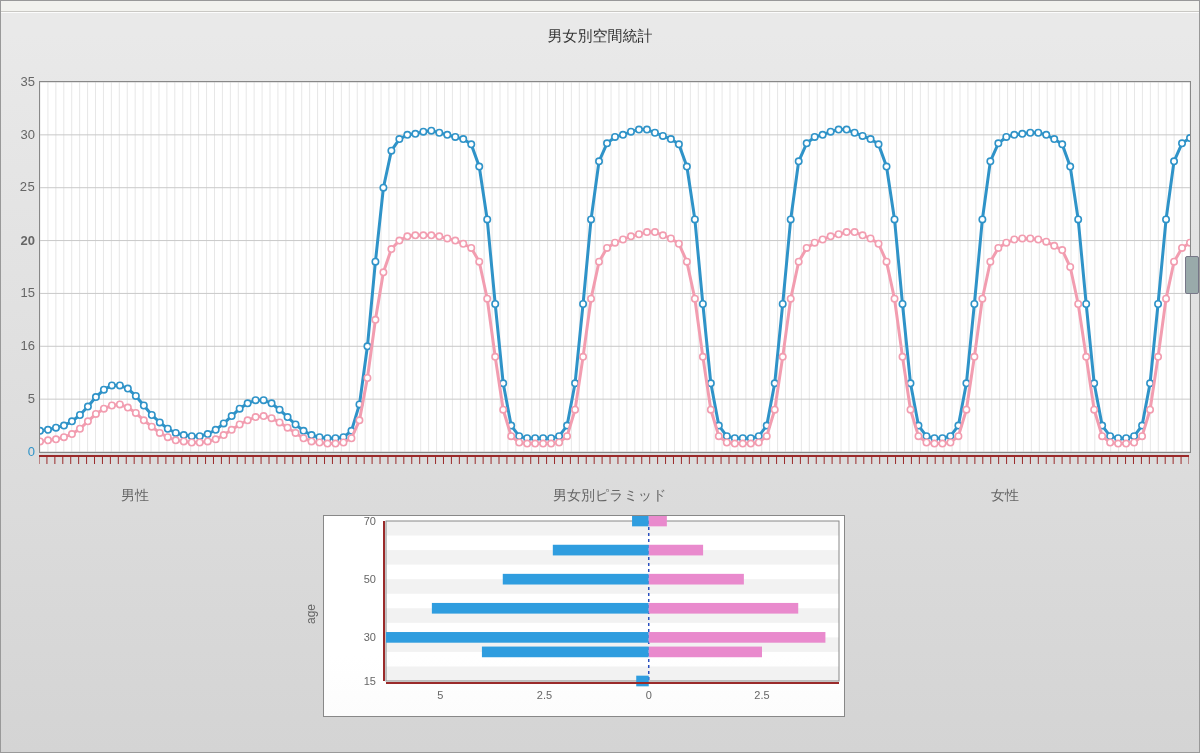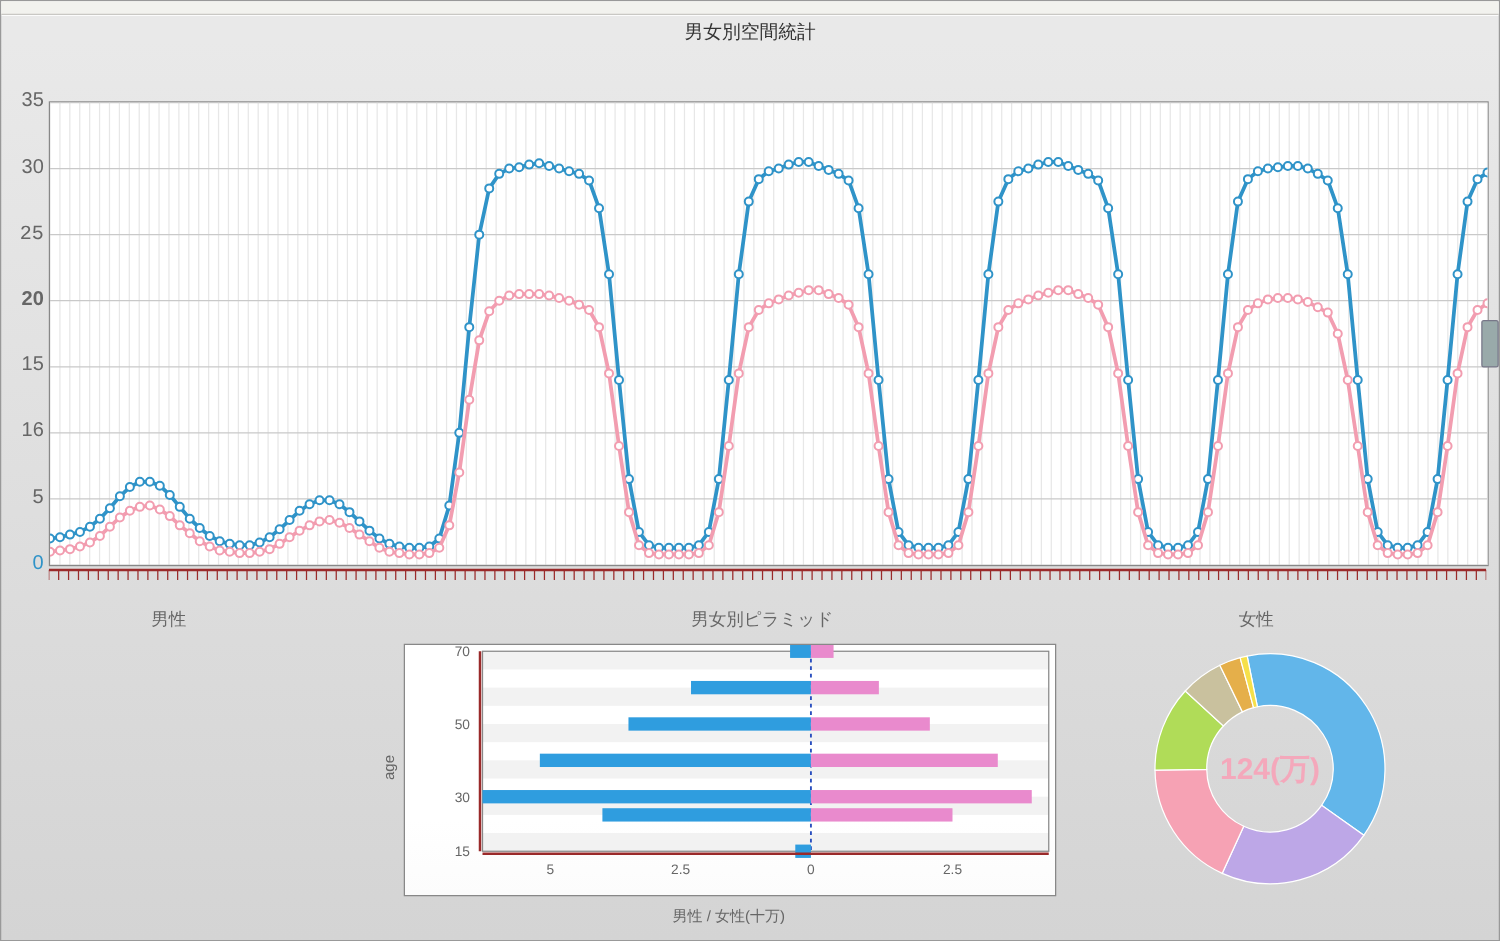--- a/index.html
+++ b/index.html
@@ -1,26 +1,26 @@
 <!DOCTYPE html>
 <html><head>
 <meta charset="utf-8">
 <style>
   html,body{margin:0;padding:0;width:1200px;height:753px;overflow:hidden;
     font-family:"Hiragino Kaku Gothic Pro","Meiryo",Helvetica,Arial,sans-serif;
     background:linear-gradient(#f5f5f5,#d6d6d6);}
   .frame{position:relative;width:1198px;height:751px;border:1px solid #999;
     background:linear-gradient(#fcfcfc 0 12px,#e9e9e9 12px 32px,#e9e9e9 32px,#d4d4d4)}
   .topbar{height:10px;background:#f2f2ee;border-bottom:1px solid #c9c8c4;}
-  .title-main{width:100%;text-align:center;font-size:15px;color:#333;margin-top:4px;height:20px}
+  .title-main{width:100%;text-align:center;font-size:15px;color:#333;margin-top:15px;height:20px}
   .chart-area{position:absolute;left:38px;top:80px;width:1150px;height:370px;
     border:1px solid #888;background:#fff}
   .chart-bottom-strip{position:absolute;left:38px;top:452px;width:1150px;height:20px}
   .y-ticks{position:absolute;left:8px;top:80px;height:370px;width:26px}
-  .y-ticks div{position:absolute;right:0;font-size:16px;color:#666;transform:translateY(-50%)}
+  .y-ticks div{position:absolute;right:0;font-size:13px;color:#666;transform:translateY(-50%)}
   .lower{position:absolute;left:0;top:486px;width:1176px;height:260px}
   .sub-title{position:absolute;top:0;font-size:14px;color:#666}
   .donut-wrap{position:absolute;top:28px;width:240px;height:200px}
   .donut-center{position:absolute;left:0;top:0;width:100%;height:100%;
     display:flex;align-items:center;justify-content:center;font-size:24px;font-weight:bold}
   .pyr-wrap{position:absolute;left:322px;top:28px;width:520px;height:200px;
     border:1px solid #888;background:linear-gradient(#fff 0 70%,#fcfcfc)}
   .pyr-xlabel{position:absolute;left:322px;top:238px;width:520px;text-align:center;
     font-size:12px;color:#666}
   .pyr-ylabel{position:absolute;left:300px;top:120px;font-size:12px;color:#666;
@@ -685,28 +685,15 @@
           <text x="52" y="125.36363636363637" text-anchor="end" font-size="11" fill="#666">30</text>
           <text x="52" y="67.18181818181819" text-anchor="end" font-size="11" fill="#666">50</text>
           <text x="52" y="9" text-anchor="end" font-size="11" fill="#666">70</text>
           <line x1="62" x2="515" y1="167" y2="167" stroke="#9a2a2a" stroke-width="2"></line>
           <text x="116.21619047619046" y="183" text-anchor="middle" font-size="11" fill="#666">5</text>
           <text x="220.47809523809525" y="183" text-anchor="middle" font-size="11" fill="#666">2.5</text>
           <text x="324.74" y="183" text-anchor="middle" font-size="11" fill="#666">0</text>
           <text x="437.99" y="183" text-anchor="middle" font-size="11" fill="#666">2.5</text>
         </svg>
     </div>
-    <div class="pyr-xlabel">男性 / 女性(十万)</div>
-
-    <div class="donut-wrap" style="left:895px">
-      <svg id="donutF" viewBox="-100 -100 200 200" width="240" height="200">
-          <path d="M -18.27757843314562 -90.16612516139423 A 92 92 0 0 1 75.04674129503371 53.21641307901428 L 41.27570771226854 29.269027193457855 A 50.6 50.6 0 0 0 -10.052668138230093 -49.591368838766826 Z" fill="#62b6ea" stroke="#fff" stroke-width="1"></path>
-          <path d="M 75.04674129503371 53.21641307901428 A 92 92 0 0 1 -38.21144705778895 83.68921862312847 L -21.016295881783925 46.02907024272066 A 50.6 50.6 0 0 0 41.27570771226854 29.269027193457855 Z" fill="#bda7e7" stroke="#fff" stroke-width="1"></path>
-          <path d="M -38.21144705778895 83.68921862312847 A 92 92 0 0 1 -91.9939118678913 1.0583852052296074 L -50.596651527340214 0.582111862876284 A 50.6 50.6 0 0 0 -21.016295881783925 46.02907024272066 Z" fill="#f6a2b4" stroke="#fff" stroke-width="1"></path>
-          <path d="M -91.9939118678913 1.0583852052296074 A 92 92 0 0 1 -67.78519019466069 -62.20263652188449 L -37.28185460706337 -34.21145008703647 A 50.6 50.6 0 0 0 -50.596651527340214 0.582111862876284 Z" fill="#b0dc58" stroke="#fff" stroke-width="1"></path>
-          <path d="M -67.78519019466069 -62.20263652188449 A 92 92 0 0 1 -40.12675818903205 -82.78794161735723 L -22.06971700396763 -45.53336788954648 A 50.6 50.6 0 0 0 -37.28185460706337 -34.21145008703647 Z" fill="#c9c19e" stroke="#fff" stroke-width="1"></path>
-          <path d="M -40.12675818903205 -82.78794161735723 A 92 92 0 0 1 -23.903089650052586 -88.84054426432533 L -13.146699307528921 -48.862299345378936 A 50.6 50.6 0 0 0 -22.06971700396763 -45.53336788954648 Z" fill="#e5af4a" stroke="#fff" stroke-width="1"></path>
-          <path d="M -23.903089650052586 -88.84054426432533 A 92 92 0 0 1 -18.277578433145745 -90.1661251613942 L -10.05266813823016 -49.59136883876682 A 50.6 50.6 0 0 0 -13.146699307528921 -48.862299345378936 Z" fill="#f6e04a" stroke="#fff" stroke-width="1"></path>
-        </svg>
-      <div class="donut-center" style="color:#f4a8bb">124(万)</div>
-    </div>
+
   </div>
 </div>
 
 </body></html>

